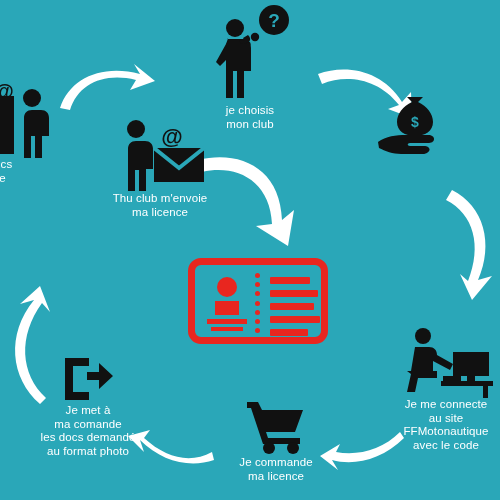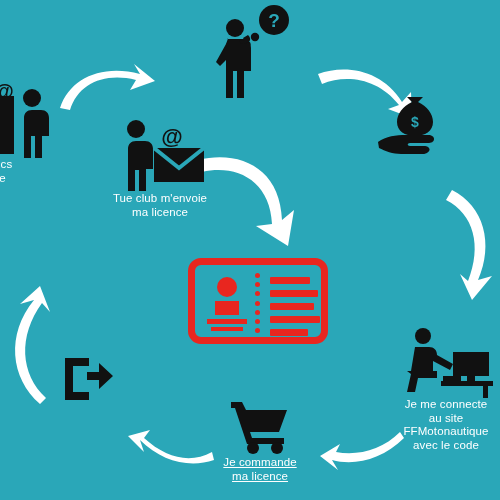--- a/index.html
+++ b/index.html
@@ -140,20 +140,22 @@
       <text x="69" y="23" font-family="Liberation Sans, sans-serif" font-size="19" font-weight="bold" fill="#2AA7B8" text-anchor="middle">?</text>
       <circle cx="50" cy="33" r="4.2" fill="#111111"></circle>
       <circle cx="43" cy="40" r="2.6" fill="#111111"></circle>
 
       <circle cx="30" cy="24" r="9" fill="#111111"></circle>
 
       <path d="M22 35 h16 c5 0 8 4 8 9 v23 h-7 v27 h-7 V67 h-4 v27 h-7 V56 l-6 6 -4 -4 10 -18 c1 -3 3 -7 1 -5 z" fill="#111111"></path>
 
       <path d="M36 40 c8 0 12 -4 7 -9 l-5 3 c2 3 -1 3 -4 2 z" fill="#111111"></path>
     </svg>
+    <div class="caption">je choisis
+mon club</div>
   </div>
 
   <div class="node" style="left:348px; top:96px; width:130px;">
     <svg class="glyph" width="86" height="58" viewBox="0 0 86 58">
 
       <path d="M42 6 l-5 -5 h16 l-5 5 c9 4 15 12 15 20 0 9 -8 14 -18 14 -10 0 -18 -5 -18 -14 0 -8 6 -16 15 -20 z" fill="#111111"></path>
       <text x="45" y="31" font-family="Liberation Sans, sans-serif" font-size="14" font-weight="bold" fill="#2AA7B8" text-anchor="middle">$</text>
 
       <path d="M8 46 c8 -6 18 -7 28 -7 h22 c4 0 6 2 6 4 0 3 -3 4 -6 4 H40 c-3 0 -3 3 0 3 h14 c5 0 8 4 3 7 -6 3 -16 1 -26 1 -8 0 -16 -3 -22 -6 z" fill="#111111"></path>
     </svg>
@@ -173,49 +175,53 @@
       <rect x="70" y="50" width="8" height="5" fill="#111111"></rect>
 
       <rect x="46" y="50" width="18" height="5" fill="#111111"></rect>
     </svg>
     <div class="caption">Je me connecte
 au site
 FFMotonautique
 avec le code</div>
   </div>
 
-  <div class="node" style="left:200px; top:398px; width:120px;text-decoration:underline;">
+  <div class="node" style="left:216px; top:398px; width:120px;">
     <svg class="glyph" width="62" height="58" viewBox="0 0 62 58">
       <path d="M2 4 h11 l4 8 h41 l-8 22 H21 l2 6 h32 v6 H18 L6 10 H2 z" fill="#111111"></path>
       <circle cx="24" cy="50" r="6" fill="#111111"></circle>
       <circle cx="48" cy="50" r="6" fill="#111111"></circle>
     </svg>
     <div class="caption">Je commande
 ma licence</div>
   </div>
 
   <div class="node" style="left:26px; top:354px; width:124px;">
     <svg class="glyph" width="54" height="50" viewBox="0 0 54 50">
       <path d="M4 4 h24 v8 H12 v26 h16 v8 H4 z" fill="#111111"></path>
       <path d="M26 18 h12 v-9 l14 13 -14 13 v-9 H26 z" fill="#111111"></path>
     </svg>
+    <div class="caption">Je met à
+ma comande
+les docs demandé
+au format photo</div>
   </div>
 
   <div class="node" style="left:92px; top:118px; width:136px;">
     <svg class="glyph" width="100" height="74" viewBox="0 0 100 74">
 
       <circle cx="26" cy="11" r="9" fill="#111111"></circle>
       <path d="M17 23 h18 c5 0 8 3 8 8 v20 h-7 v22 h-7 V52 h-4 v21 h-7 V31 c0 -5 3 -8 8 -8 z" fill="#111111"></path>
 
       <rect x="44" y="30" width="50" height="34" fill="#111111"></rect>
       <path d="M44 30 L69 50 L94 30" fill="none" stroke="#2AA7B8" stroke-width="4"></path>
 
       <text x="62" y="26" font-family="Liberation Sans, sans-serif" font-size="22" font-weight="bold" fill="#111111" text-anchor="middle">@</text>
     </svg>
-    <div class="caption">Tue club m'envoie
+    <div class="caption">Thu club m'envoie
 ma licence</div>
   </div>
 
   <div class="node" id="node-docs">
     <svg class="glyph" width="96" height="78" viewBox="0 0 96 78" style="margin-left:0;">
 
       <text x="34" y="18" font-family="Liberation Sans, sans-serif" font-size="20" font-weight="bold" fill="#111111" text-anchor="middle">@</text>
 
       <circle cx="62" cy="18" r="9" fill="#111111"></circle>
 

